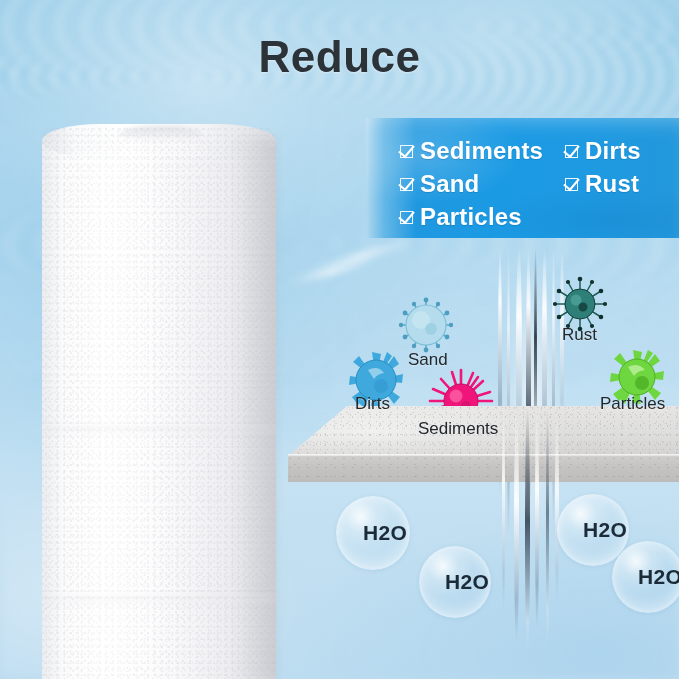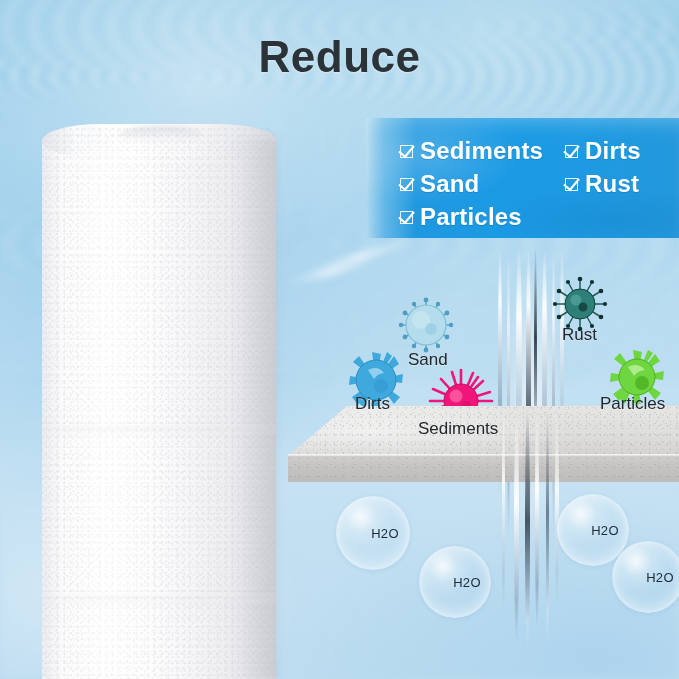--- a/index.html
+++ b/index.html
@@ -235,22 +235,22 @@
       radial-gradient(circle at 50% 50%, rgba(255,255,255,0) 62%, rgba(255,255,255,.42) 85%, rgba(255,255,255,.72) 95%, rgba(210,232,246,.30) 100%);
     box-shadow: inset 0 -6px 14px rgba(255,255,255,.45),
                 inset 0 6px 12px rgba(255,255,255,.30),
                 0 1px 4px rgba(120,170,205,.22);
     display: flex;
     align-items: center;
     justify-content: center;
   }
   .bubble-text {
     color: #1c2b38;
-    font-size: 13px;
-    font-weight: 400;
+    font-size: 21px;
+    font-weight: 700;
     letter-spacing: .3px;
     margin-left: 24px;
   }
 
   
   .cartridge {
     position: absolute;
     left: 42px; top: 124px;
     width: 234px; height: 555px;
   }

